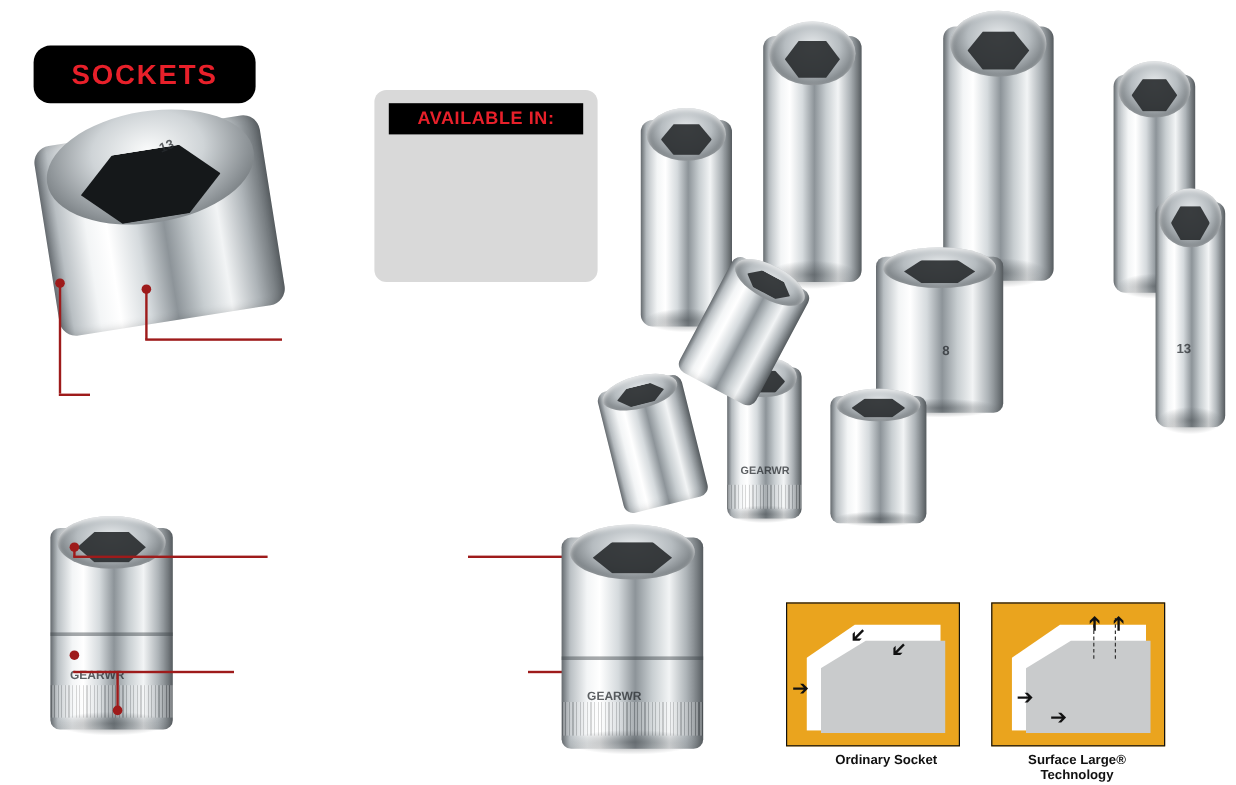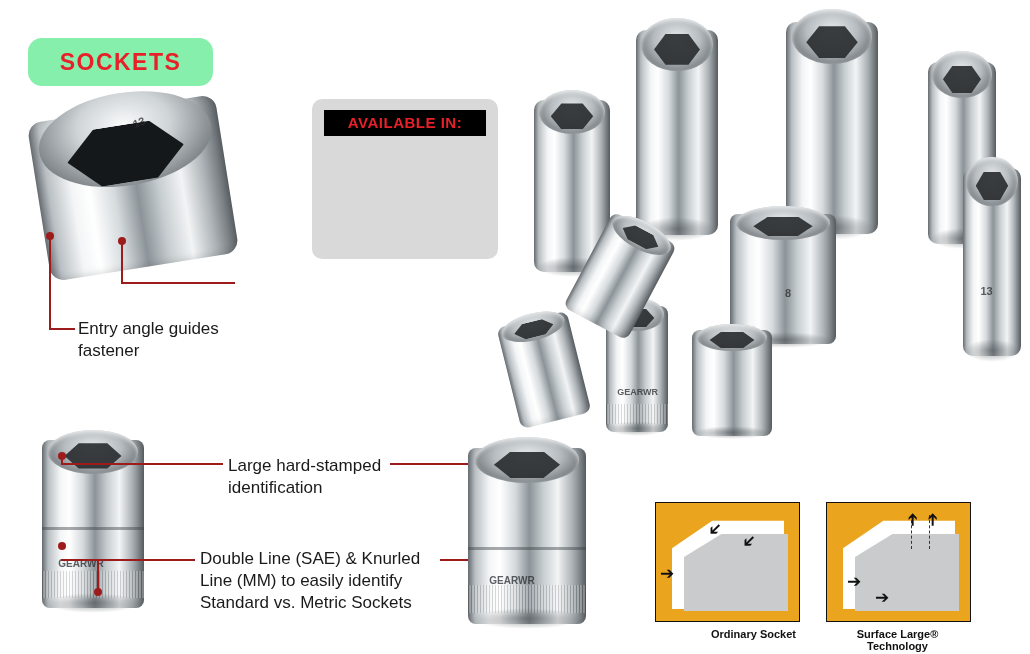--- a/index.html
+++ b/index.html
@@ -18,21 +18,21 @@
     background: #ffffff;
   }
 
   
   #sockets-badge {
     position: absolute;
     left: 28px;
     top: 38px;
     width: 185px;
     height: 48px;
-    background: #86efac;
+    background: #000000;
     border-radius: 14px;
   }
   #sockets-badge .label {
     position: absolute;
     left: 0;
     top: 0;
     width: 185px;
     height: 48px;
     line-height: 48px;
     text-align: center;
@@ -45,21 +45,20 @@
 
   
   #available-box {
     position: absolute;
     left: 312px;
     top: 75px;
     width: 186px;
     height: 160px;
     background: #d9d9d9;
     border-radius: 10px;
-    margin-top: 24px;
   }
   #available-header {
     position: absolute;
     left: 12px;
     top: 11px;
     width: 162px;
     height: 26px;
     background: #000000;
   }
   #available-header .label {
@@ -265,21 +264,21 @@
   .compare-caption {
     position: absolute;
     top: 628px;
     width: 143px;
     text-align: center;
     font-size: 11px;
     font-weight: bold;
     color: #111;
     font-family: "Liberation Sans", sans-serif;
   }
-  #caption-ordinary { left: 682px; }
+  #caption-ordinary { left: 667px; }
   #caption-surface  { left: 826px; }
   .arrow {
     position: absolute;
     color: #111;
     font-size: 17px;
     line-height: 17px;
   }
   .dashline {
     position: absolute;
     border-left: 1px dashed #333;
@@ -298,21 +297,20 @@
   <div class="socket" id="socket-feature">
     <div class="chrome-body"></div>
     <div class="opening"></div>
     <div class="hexhole"></div>
     <div class="stamp" style="left:55%; top:6%; transform:rotate(-12deg);">13</div>
   </div>
 
   <div class="dot" style="left:46px; top:232px;"></div>
   <div class="line-v" style="left:49px; top:236px; height:92px;"></div>
   <div class="line-h" style="left:49px; top:328px; width:26px;"></div>
-  <div class="callout" id="callout-entry">Entry angle guides fastener</div>
 
   <div class="dot" style="left:118px; top:237px;"></div>
   <div class="line-v" style="left:121px; top:241px; height:42px;"></div>
   <div class="line-h" style="left:121px; top:282px; width:114px;"></div>
 
   <div id="available-box">
     <div id="available-header">
       <div class="label">AVAILABLE IN:</div>
     </div>
   </div>
@@ -386,30 +384,28 @@
     <div class="hex-hole"></div>
     <div class="band" style="top:52%;"></div>
     <div class="knurl"></div>
     <div class="stamp" style="left:16%; top:70%; font-size:10px;">GEARWR</div>
     <div class="base-shadow"></div>
   </div>
 
   <div class="dot" style="left:58px; top:452px;"></div>
   <div class="line-v" style="left:61px; top:456px; height:8px;"></div>
   <div class="line-h" style="left:61px; top:463px; width:162px;"></div>
-  <div class="callout" id="callout-hardstamp">Large hard-stamped identification</div>
   <div class="line-h" style="left:390px; top:463px; width:106px;"></div>
   <div class="line-v" style="left:495px; top:463px; height:8px;"></div>
   <div class="dot" style="left:492px; top:468px;"></div>
 
   <div class="dot" style="left:58px; top:542px;"></div>
   <div class="dot" style="left:94px; top:588px;"></div>
   <div class="line-v" style="left:97px; top:560px; height:30px;"></div>
   <div class="line-h" style="left:61px; top:559px; width:134px;"></div>
-  <div class="callout" id="callout-doubleline">Double Line (SAE) &amp; Knurled Line (MM) to easily identify Standard vs. Metric Sockets</div>
   <div class="line-h" style="left:440px; top:559px; width:66px;"></div>
   <div class="line-v" style="left:505px; top:559px; height:22px;"></div>
   <div class="dot" style="left:496px; top:576px;"></div>
   <div class="dot" style="left:524px; top:592px;"></div>
 
   <div class="socket" id="socket-br">
     <div class="chrome-body"></div>
     <div class="hex-top"></div>
     <div class="hex-hole"></div>
     <div class="band" style="top:56%;"></div>

